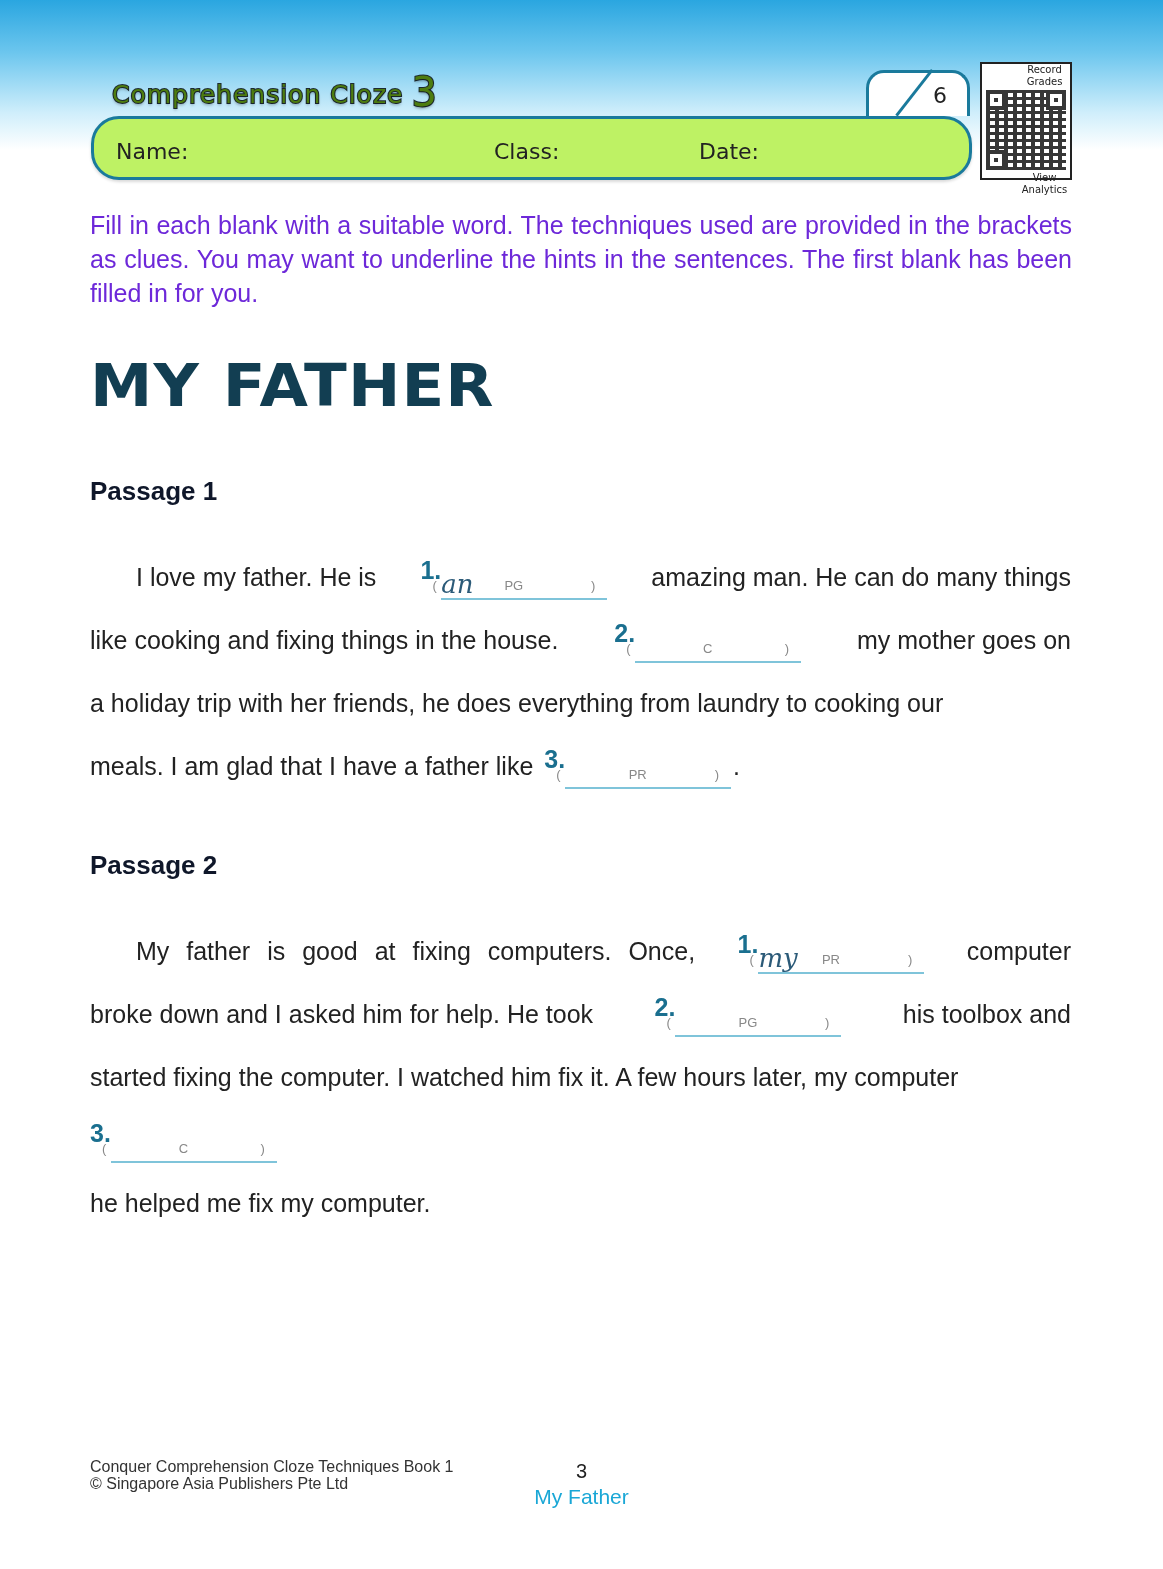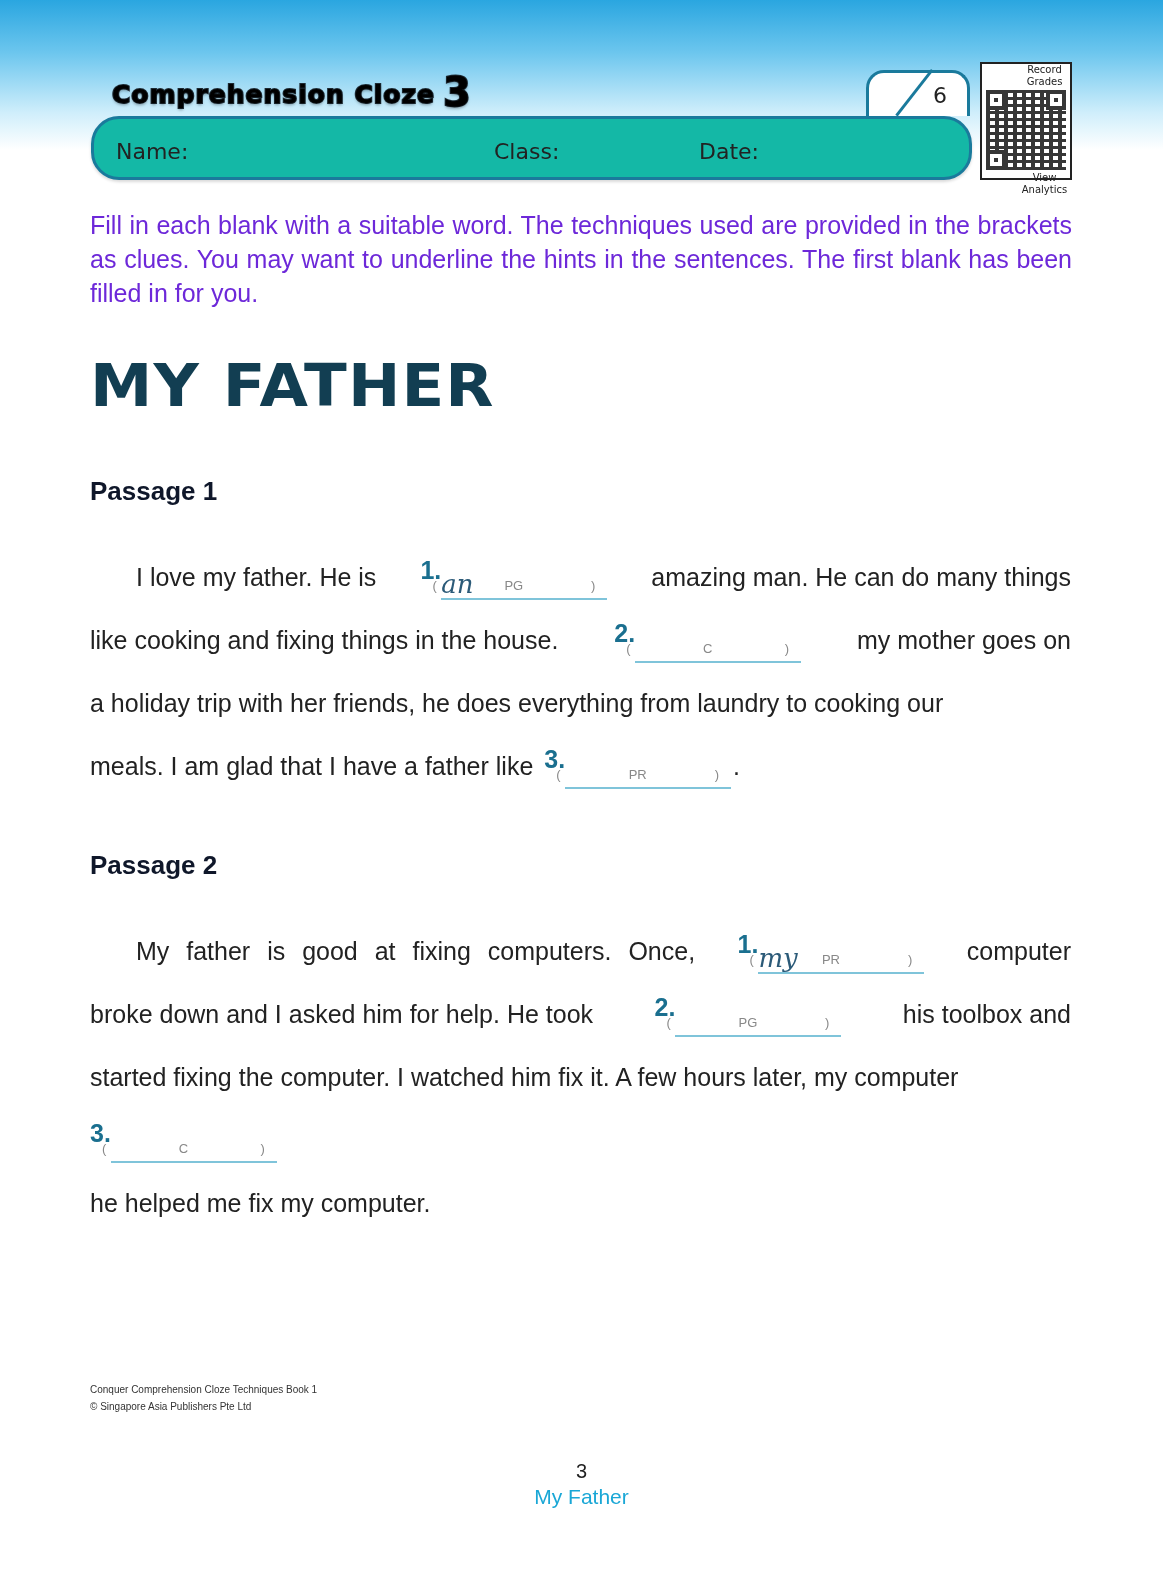--- a/index.html
+++ b/index.html
@@ -8,43 +8,43 @@
     background: #ffffff;
     font-family: "Liberation Sans", sans-serif;
     color: #222;
   }
   .topband {
     position: absolute; left: 0; top: 0; width: 1163px; height: 150px;
     background: linear-gradient(to bottom, #2aa6e0 0%, #6cc6ee 35%, #cfeefb 75%, #ffffff 100%);
   }
   .sheet-title {
     position: absolute; left: 112px; top: 66px;
-    font-family: "DejaVu Sans", sans-serif; font-weight: bold;
-    font-size: 25px; color: #000000; letter-spacing: 1px;
+    font-family: "DejaVu Sans", sans-serif; font-weight: normal;
+    font-size: 25px; color: #4d7c0f; letter-spacing: 1px;
     -webkit-text-stroke: 2px #1d2a33;
     paint-order: stroke fill;
     text-shadow: 0 2px 3px rgba(0,0,0,0.35);
   }
   .sheet-title .num { font-size: 40px; position: relative; top: 3px; margin-left: 8px; }
 
   .score-box {
     position: absolute; left: 866px; top: 70px; width: 104px; height: 46px;
     border: 3px solid #1a7a9c; border-bottom: none;
     border-radius: 18px 18px 0 0; background: #fff; box-sizing: border-box;
   }
   .score-slash {
     position: absolute; left: 30px; top: -4px; width: 3px; height: 58px;
     background: #1a7a9c; transform: rotate(38deg); transform-origin: top left;
     left: 62px;
   }
   .score-total { position: absolute; right: 20px; top: 10px; font-size: 22px; color: #222; font-family: "DejaVu Sans", sans-serif; }
 
   .info-box {
     position: absolute; left: 91px; top: 116px; width: 881px; height: 64px;
-    border: 3px solid #1a7a9c; border-radius: 28px; background: #14b8a6;
+    border: 3px solid #1a7a9c; border-radius: 28px; background: #bef264;
     box-sizing: border-box;
     box-shadow: 0 2px 3px rgba(0,0,0,0.15);
   }
   .info-label {
     position: absolute; top: 20px; font-family: "DejaVu Sans", sans-serif;
     font-size: 22px; color: #222;
   }
 
   .qr {
     position: absolute; left: 980px; top: 62px; width: 92px; height: 118px;
@@ -97,21 +97,21 @@
   .blank .answer {
     position: absolute; left: 0; right: 0; top: -8px; text-align: center;
     font-family: "DejaVu Serif", serif; font-style: italic; font-size: 26px; color: #2b5a78;
   }
   .blank .clue {
     position: absolute; left: 12px; right: 12px; top: 28px; height: 16px;
     font-size: 13px; color: #888; line-height: 16px;
     display: flex; justify-content: space-between;
   }
   .footer-left {
-    position: absolute; left: 90px; top: 1381px; font-size: 10px; color: #333; line-height: 17px;
+    position: absolute; left: 90px; top: 1458px; font-size: 16px; color: #333; line-height: 17px;
   }
   .footer-page {
     position: absolute; left: 0; width: 1163px; top: 1460px; text-align: center; font-size: 20px; color: #222;
   }
   .footer-title {
     position: absolute; left: 0; width: 1163px; top: 1485px; text-align: center; font-size: 21px; color: #1aa7d6;
   }
 </style>
 </head>
 <body>

